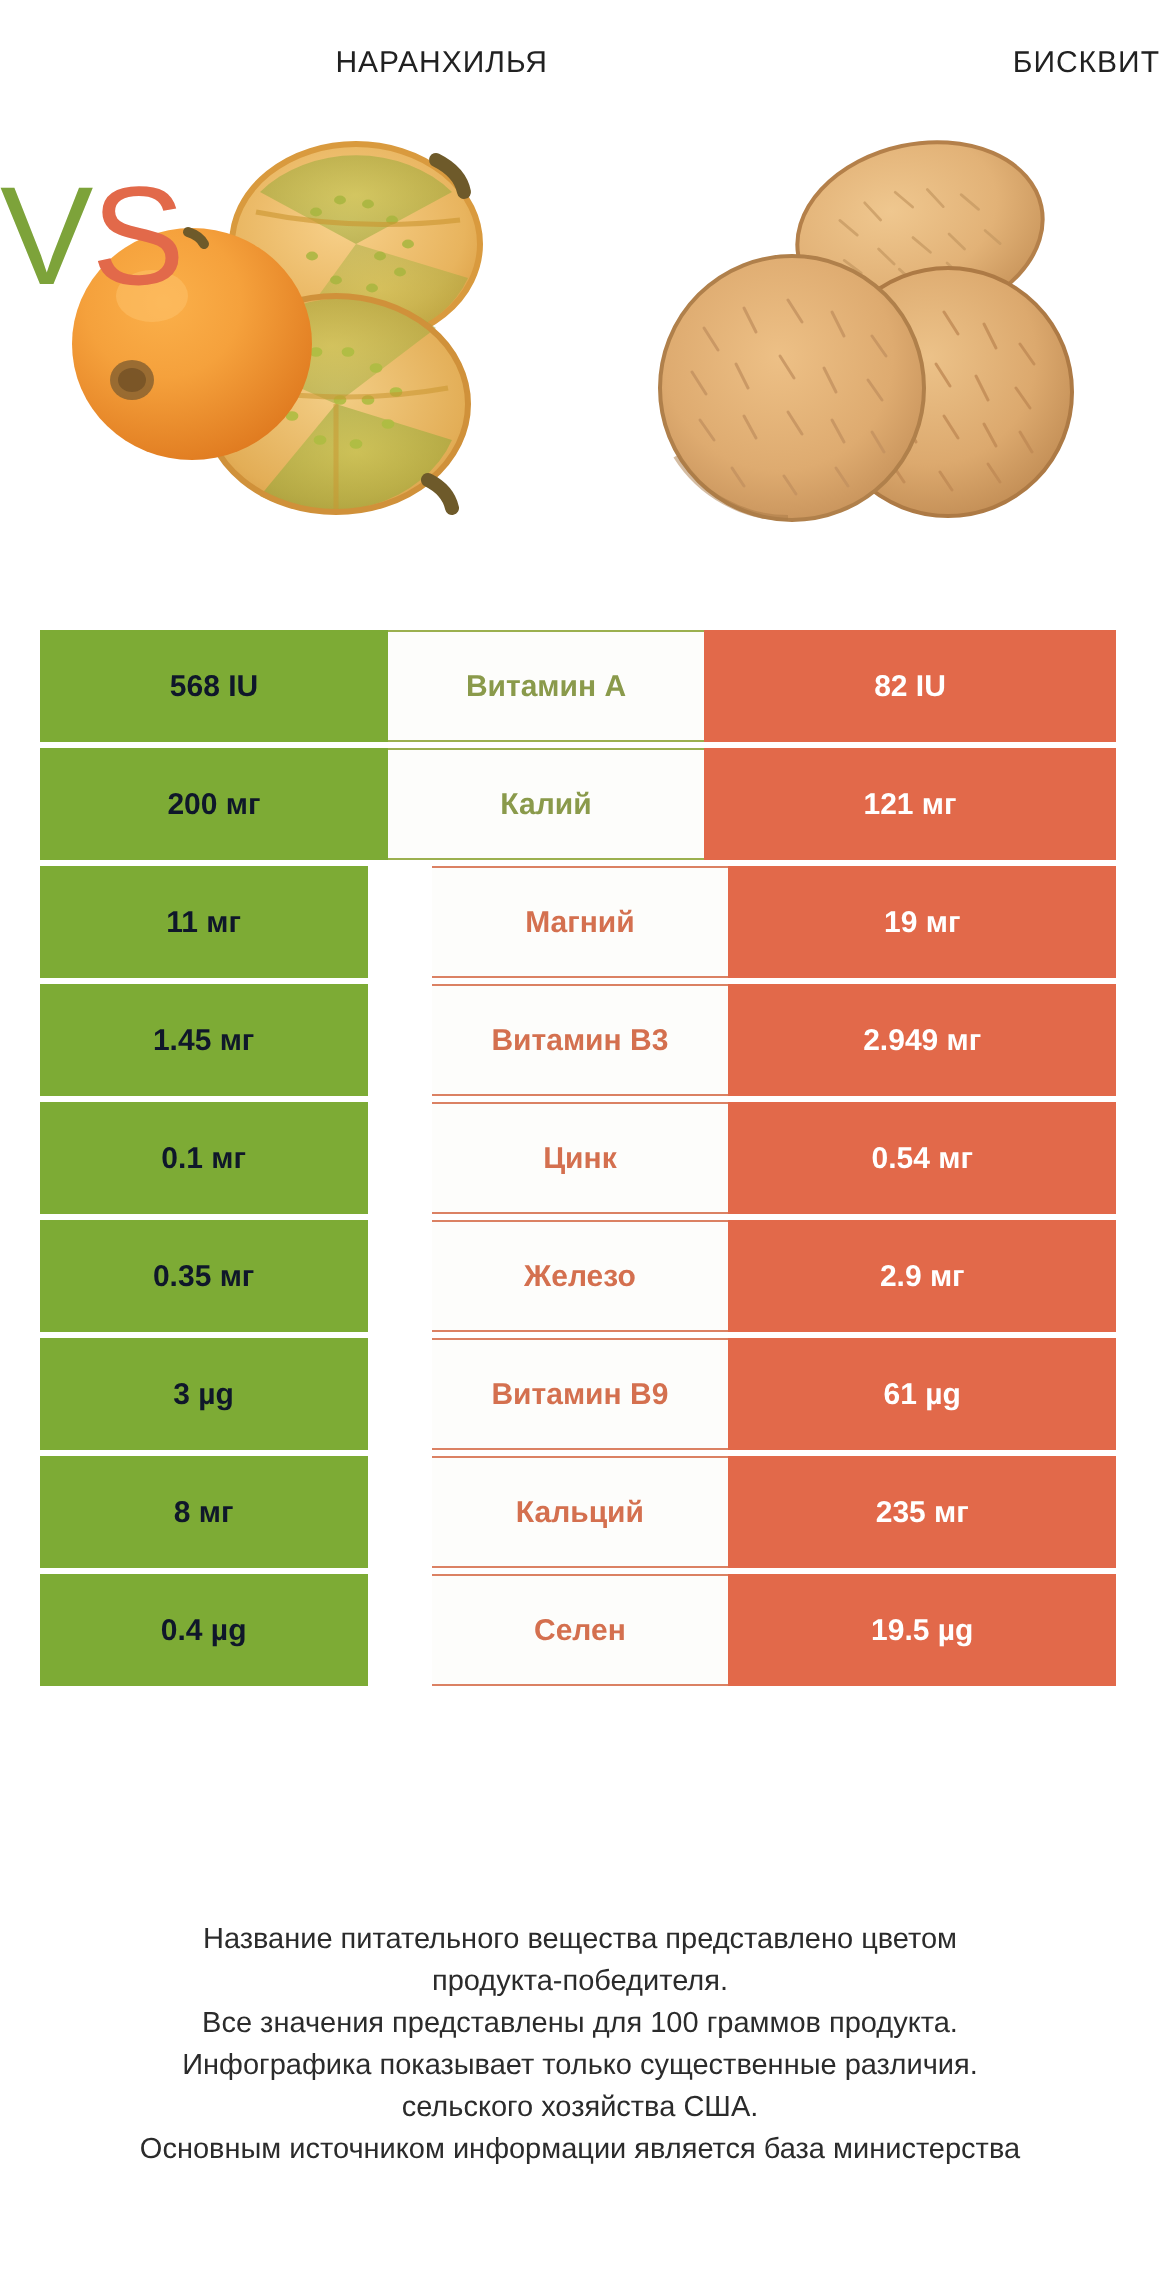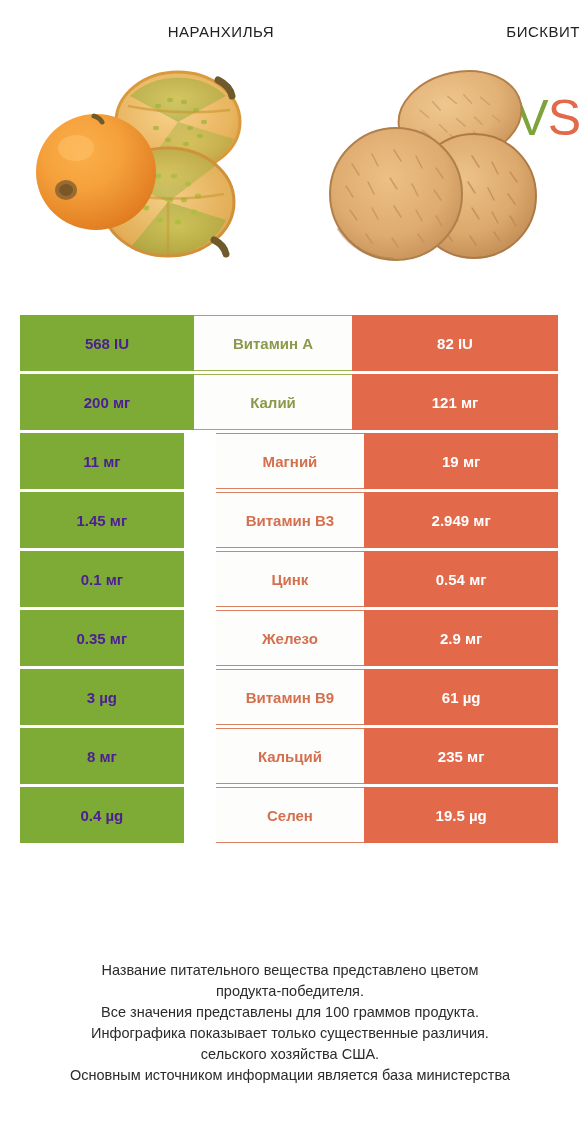--- a/index.html
+++ b/index.html
@@ -46,22 +46,22 @@
     height: 250px;
     width: 250px;
   }
   .hero-left  { left: 18px; }
   .hero-right { right: 18px; }
 
   .vs {
     position: absolute;
     left: 0; right: 0;
     top: 42px;
-    text-align: right;
-    font-size: 50px;
+    text-align: left;
+    font-size: 70px;
     font-weight: 400;
     letter-spacing: -1px;
     line-height: 64px;
     font-family: "Liberation Sans", sans-serif;
   }
   .vs .v { color: #7DA33A; }
   .vs .s { color: #E2694A; }
 
   
   .table {
@@ -80,21 +80,21 @@
     display: flex;
     align-items: center;
     justify-content: center;
     font-size: 15px;
     font-weight: bold;
     box-sizing: border-box;
   }
   .cell.left {
     width: 185px;
     background: #7DAB35;
-    color: #4c1d95;
+    color: #0f172a;
   }
   .cell.mid {
     width: 168px;
     background: #fdfdfb;
     font-size: 15px;
     font-weight: bold;
     border-top: 1px solid transparent;
     border-bottom: 1px solid transparent;
     position: relative;
   }

